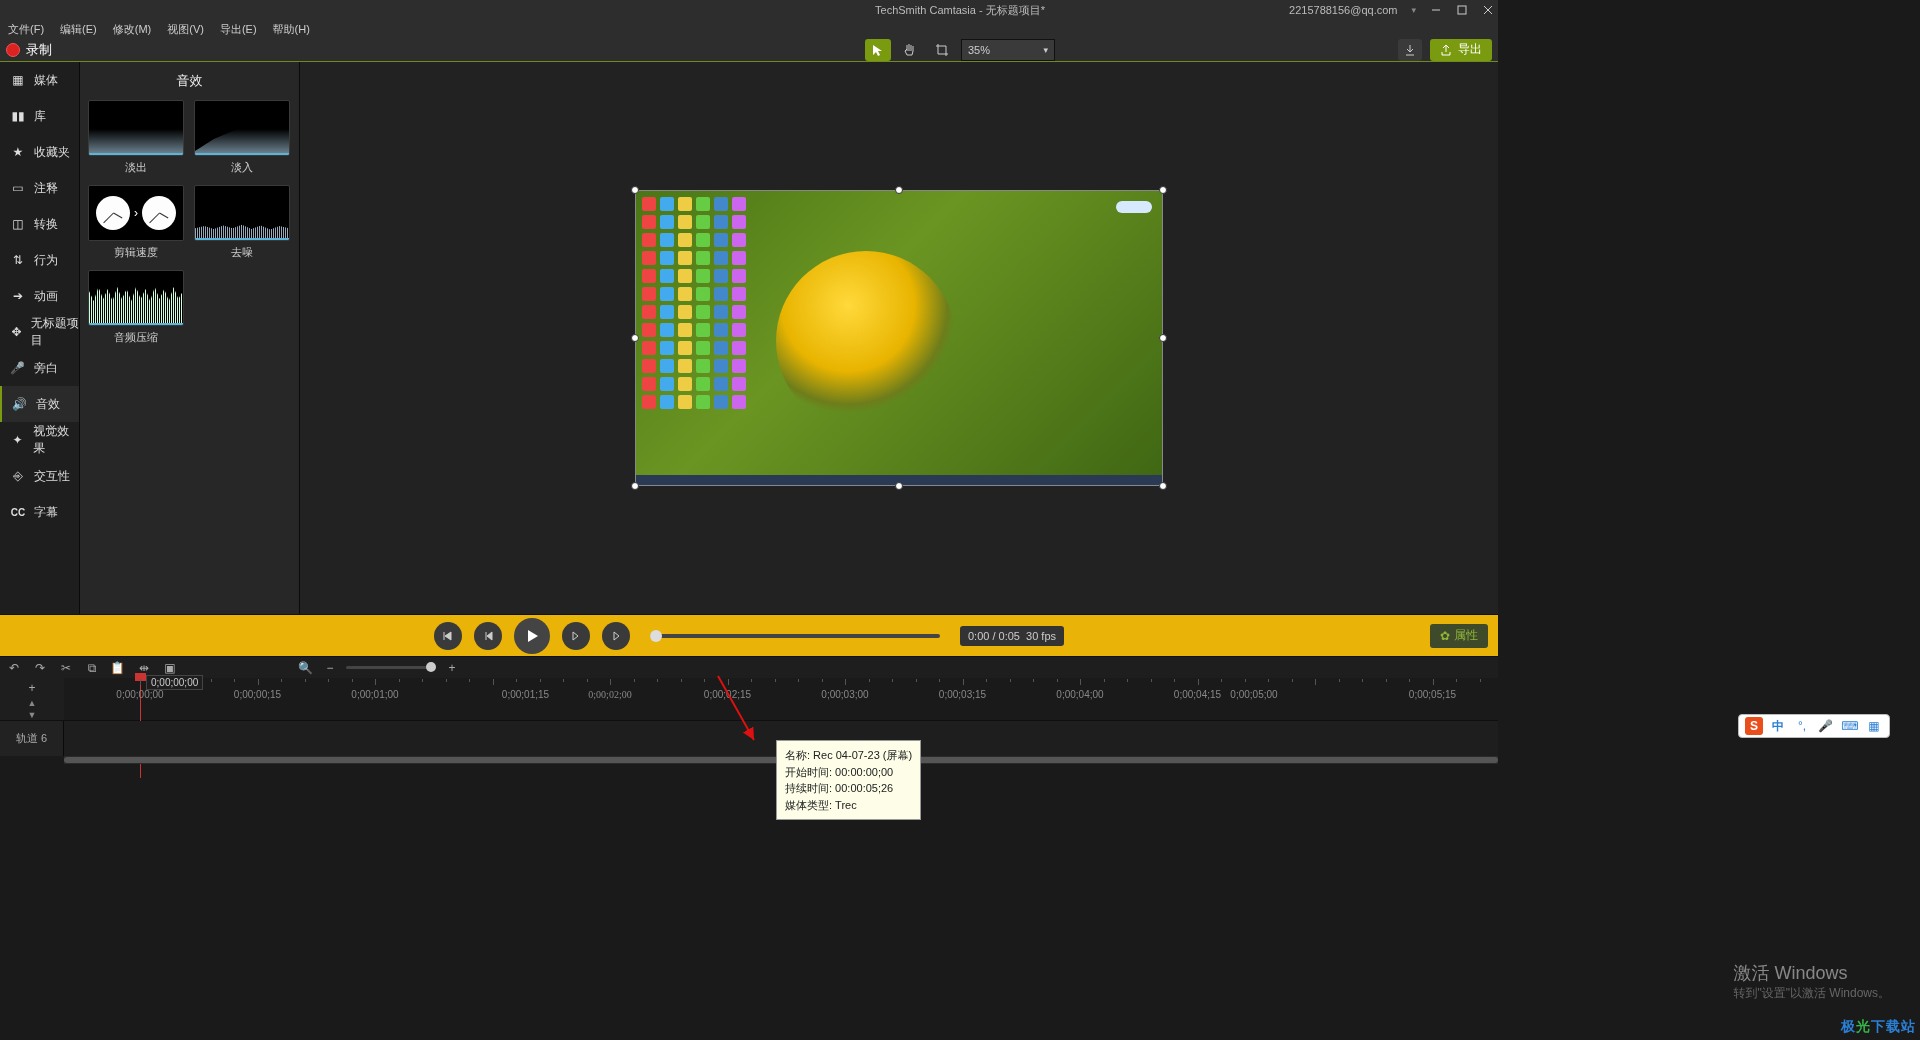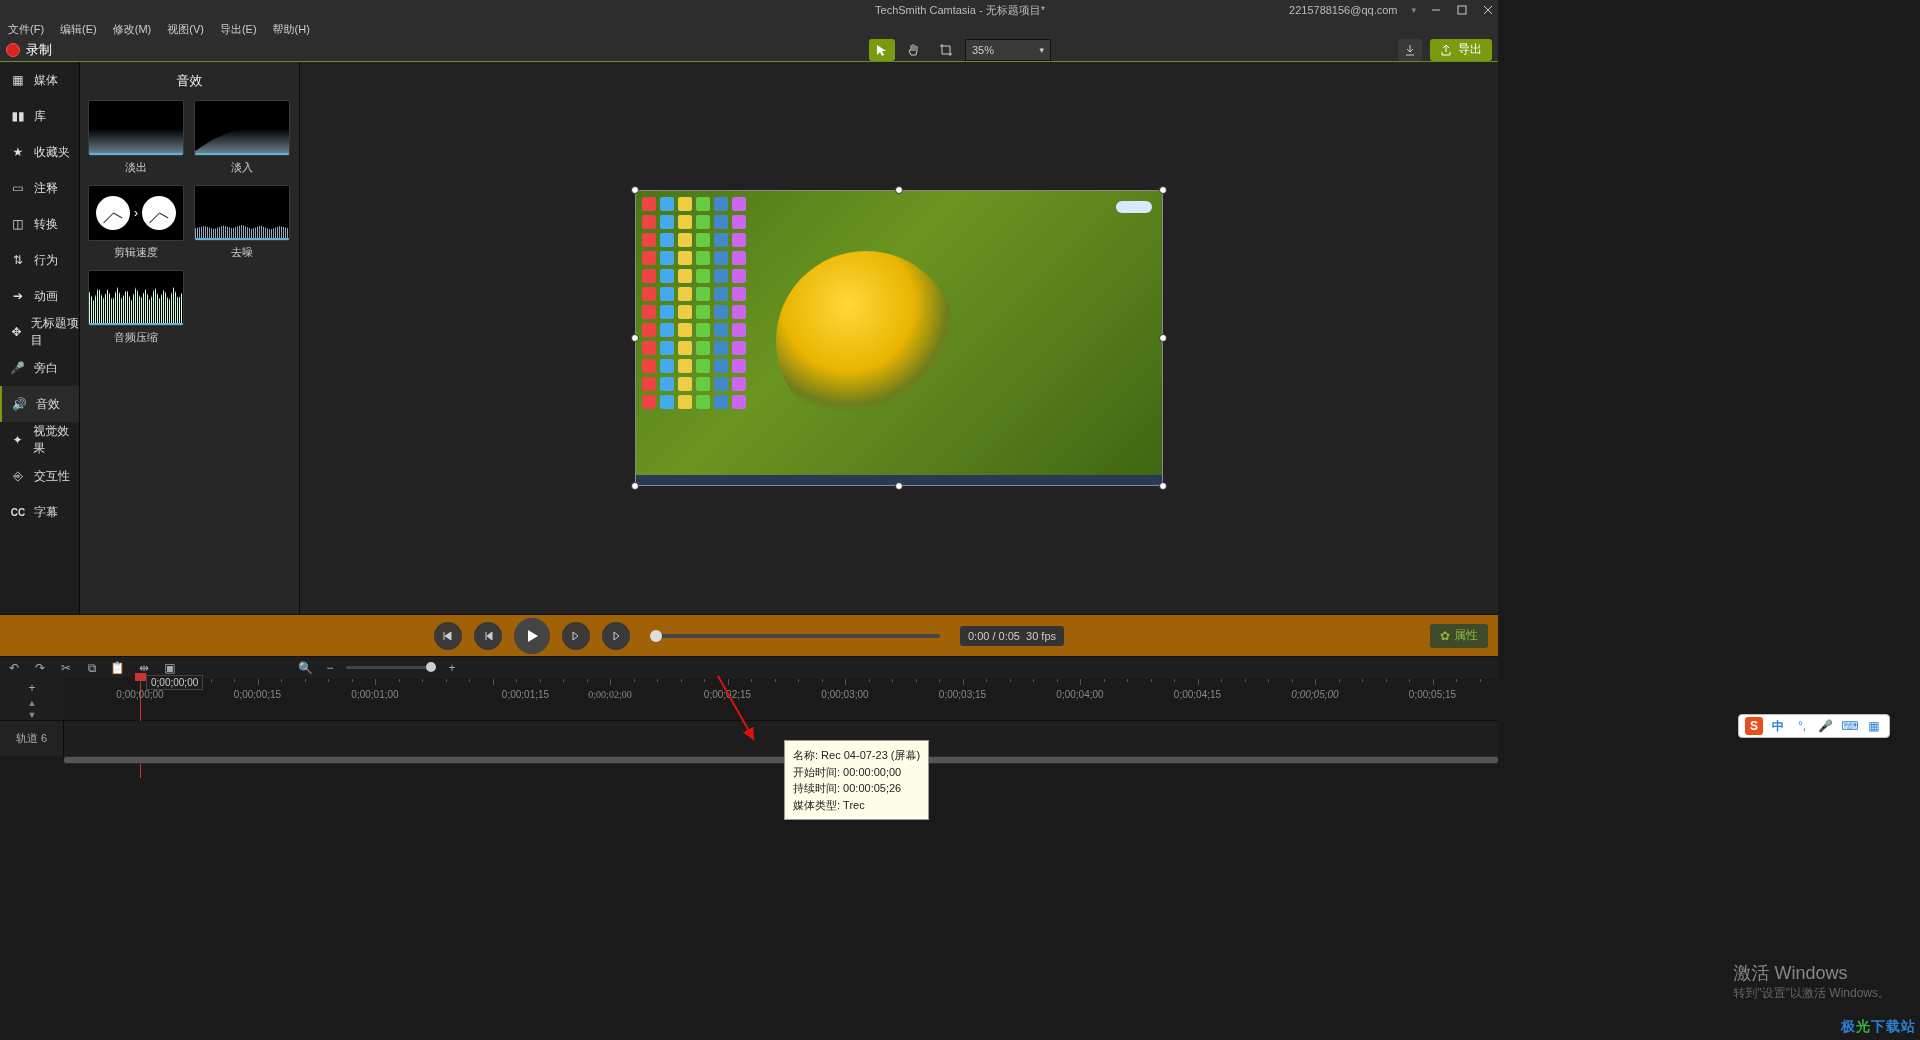--- a/index.html
+++ b/index.html
@@ -15,21 +15,21 @@
 .menubar { height: 18px; background: #2d2d2d; display: flex; align-items: center; }
 .menubar span { padding: 0 8px; font-size: 11px; color: #ccc; cursor: pointer; }
 
 
 .toolbar { height: 24px; background: #2d2d2d; display: flex; align-items: center; padding: 0 6px; justify-content: space-between; border-bottom: 1px solid #6d8b1e; }
 .toolbar .rec { display: flex; align-items: center; gap: 6px; font-size: 13px; color: #fff; }
 .toolbar .rec .dot { width: 14px; height: 14px; background: #d22; border-radius: 50%; border: 1px solid #e55; }
 .toolbar .center { display: flex; align-items: center; gap: 6px; position:absolute; left:50%; transform:translateX(-50%);}
 .toolbar .iconbtn { width: 26px; height: 22px; display: flex; align-items: center; justify-content: center; border-radius: 3px; }
 .toolbar .iconbtn.active { background: #7a9b0f; }
-.toolbar .zoom { background: #3a3a3a; border: 1px solid #111; height: 22px; width: 86px; display: flex; align-items: center; padding: 0 6px; justify-content: space-between; font-size: 11px; }
+.toolbar .zoom { background: #3a3a3a; border: 1px solid #111; height: 22px; width: 94px; display: flex; align-items: center; padding: 0 6px; justify-content: space-between; font-size: 11px; }
 .toolbar .rightbtns { display: flex; gap: 8px; }
 .toolbar .export { background: #7a9b0f; color: #fff; height: 22px; padding: 0 10px; display: flex; align-items: center; gap: 6px; border-radius: 3px; font-size: 12px; }
 .toolbar .dlbtn { width: 24px; height: 22px; background: #3a3a3a; border-radius: 3px; display:flex;align-items:center;justify-content:center;}
 
 
 .main { display: flex; height: 552px; }
 .sidebar { width: 80px; background: #1e1e1e; border-right: 1px solid #0a0a0a; }
 .siderow { height: 36px; display: flex; align-items: center; gap: 8px; padding-left: 10px; font-size: 12px; color: #ddd; cursor: pointer; }
 .siderow.active { background: #2a2a2a; border-left: 2px solid #7a9b0f; }
 .sidericon { width: 16px; height: 16px; display:flex;align-items:center;justify-content:center;}
@@ -56,21 +56,21 @@
 .canvas .handles .h1{left:-5px;top:-5px}.canvas .handles .h2{left:50%;top:-5px;margin-left:-4px}.canvas .handles .h3{right:-5px;top:-5px}
 .canvas .handles .h4{left:-5px;top:50%;margin-top:-4px}.canvas .handles .h5{right:-5px;top:50%;margin-top:-4px}
 .canvas .handles .h6{left:-5px;bottom:-5px}.canvas .handles .h7{left:50%;bottom:-5px;margin-left:-4px}.canvas .handles .h8{right:-5px;bottom:-5px}
 .canvas .flower{position:absolute;left:140px;top:60px;width:180px;height:180px;border-radius:50%;background:radial-gradient(circle at 40% 30%,#ffd93b,#e8b400 40%,#6d7d1b 60%,transparent 65%);}
 .canvas .icons{position:absolute;left:6px;top:6px;width:100px;height:250px;display:grid;grid-template-columns:repeat(6,14px);grid-auto-rows:14px;gap:4px;}
 .canvas .icons i{background:#cde;border-radius:2px;}
 .canvas .taskbar{position:absolute;bottom:0;left:0;right:0;height:10px;background:#2a3a55;}
 .canvas .badge{position:absolute;right:10px;top:10px;width:36px;height:12px;background:#d7e9ff;border-radius:6px;}
 
 
-.playbar { height: 42px; background: #a16207; display: flex; align-items: center; justify-content: center; gap: 12px; border-top:1px solid #111; position:relative;}
+.playbar { height: 42px; background: #eab308; display: flex; align-items: center; justify-content: center; gap: 12px; border-top:1px solid #111; position:relative;}
 .pbtn { width: 28px; height: 28px; border-radius: 50%; background: #3a3a3a; display: flex; align-items: center; justify-content: center; cursor:pointer;}
 .pbtn.big{width:36px;height:36px;background:#444;}
 .scrubwrap{width:290px;height:4px;background:#444;border-radius:2px;position:relative;margin:0 8px;}
 .scrubwrap .knob{position:absolute;left:0;top:-4px;width:12px;height:12px;border-radius:50%;background:#ddd;}
 .timebox{background:#333;padding:4px 8px;border-radius:3px;font-size:11px;color:#ccc;}
 .propbtn{position:absolute; right:10px; background:#3e4a2a;color:#8fb53a;height:24px;padding:0 10px;display:flex;align-items:center;gap:4px;border-radius:3px;font-size:12px;}
 
 
 .timeline-tools{height:22px;background:#1e1e1e;display:flex;align-items:center;gap:10px;padding:0 6px;border-top:1px solid #111;}
 .tt{width:16px;height:16px;display:flex;align-items:center;justify-content:center;color:#aaa;cursor:pointer;}
@@ -88,21 +88,21 @@
 .tracks{background:#1a1a1a;}
 .trackrow{height:36px;display:flex;border-top:1px solid #0f0f0f;}
 .trackhead{width:64px;background:#222;display:flex;align-items:center;justify-content:center;font-size:11px;color:#aaa;border-right:1px solid #0a0a0a;}
 .trackbody{flex:1;position:relative;background:#1e1e1e;}
 .clip{position:absolute;left:4px;top:3px;right:4px;bottom:3px;background:linear-gradient(#2e5c5c,#1f4545);border:1px solid #5a9a7a;border-radius:2px;display:flex;align-items:center;}
 .clip.selected{outline:1px dashed #cdbb55;}
 .clip .wave{position:absolute;left:0;right:0;bottom:2px;height:14px;background:repeating-linear-gradient(90deg,rgba(150,220,200,.5) 0 1px,transparent 1px 3px);}
 .clip .cliptext{font-size:11px;color:#7fa9a5;margin-left:80px;}
 .fxbadge{position:absolute;right:6px;top:6px;font-size:10px;background:#e8e8e8;color:#333;padding:2px 6px;border-radius:2px;border:1px solid #999;}
 
-.tooltip{position:absolute;left:776px;top:740px;background:#fdfde8;border:1px solid #999;padding:6px 8px;font-size:11px;color:#222;line-height:1.5;z-index:50;margin-left:8px;}
+.tooltip{position:absolute;left:776px;top:740px;background:#fdfde8;border:1px solid #999;padding:6px 8px;font-size:11px;color:#222;line-height:1.5;z-index:50;}
 .arrow{position:absolute;left:714px;top:672px;z-index:40;}
 .arrow svg{overflow:visible;}
 
 .activate{position:absolute;right:30px;bottom:38px;color:#666;font-size:12px;text-align:left;z-index:5;}
 .activate .big{font-size:18px;color:#888;}
 
 .watermark{position:absolute;right:4px;bottom:4px;font-size:14px;font-weight:bold;color:#2b7fd4;z-index:60;letter-spacing:1px;}
 .watermark span{color:#35b44a;}
 
 .ime{position:absolute;right:30px;top:714px;background:#fff;border:1px solid #bbb;border-radius:4px;height:24px;display:flex;align-items:center;gap:6px;padding:0 6px;font-size:12px;z-index:55;}
@@ -499,21 +499,21 @@
       <div class="tick" style="left: 999px; height: 3px;"></div>
       <div class="tick" style="left: 1022.5px; height: 3px;"></div>
       <div class="tick" style="left: 1046px; height: 3px;"></div>
       <div class="tick" style="left: 1069.5px;"></div>
       <div class="ticklabel" style="left: 1069.5px;">0;00;04;15</div>
       <div class="tick" style="left: 1093px; height: 3px;"></div>
       <div class="tick" style="left: 1116.5px; height: 3px;"></div>
       <div class="tick" style="left: 1140px; height: 3px;"></div>
       <div class="tick" style="left: 1163.5px; height: 3px;"></div>
       <div class="tick" style="left: 1187px;"></div>
-      <div class="ticklabel" style="left: 1187px; font-style: italic;">0;00;05;00</div>
+      <div class="ticklabel" style="left: 1126px;">0;00;05;00</div>
       <div class="tick" style="left: 1210.5px; height: 3px;"></div>
       <div class="tick" style="left: 1234px; height: 3px;"></div>
       <div class="tick" style="left: 1257.5px; height: 3px;"></div>
       <div class="tick" style="left: 1281px; height: 3px;"></div>
       <div class="tick" style="left: 1304.5px;"></div>
       <div class="ticklabel" style="left: 1304.5px;">0;00;05;15</div>
       <div class="tick" style="left: 1328px; height: 3px;"></div>
       <div class="tick" style="left: 1351.5px; height: 3px;"></div>
       <div class="tick" style="left: 1375px; height: 3px;"></div>
       <div class="tick" style="left: 1398.5px; height: 3px;"></div>

